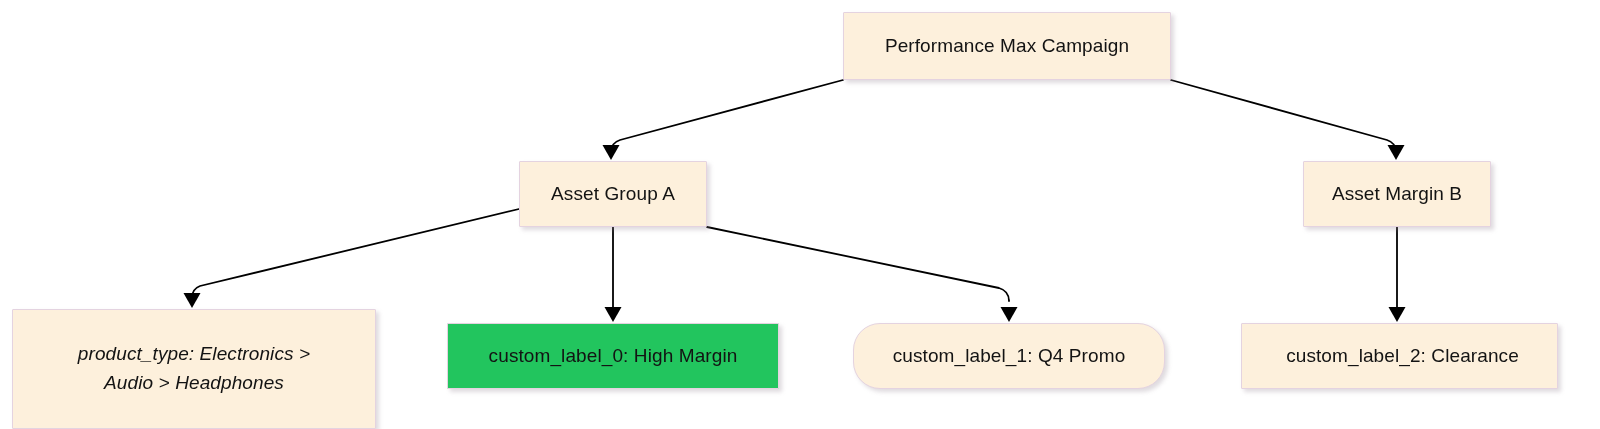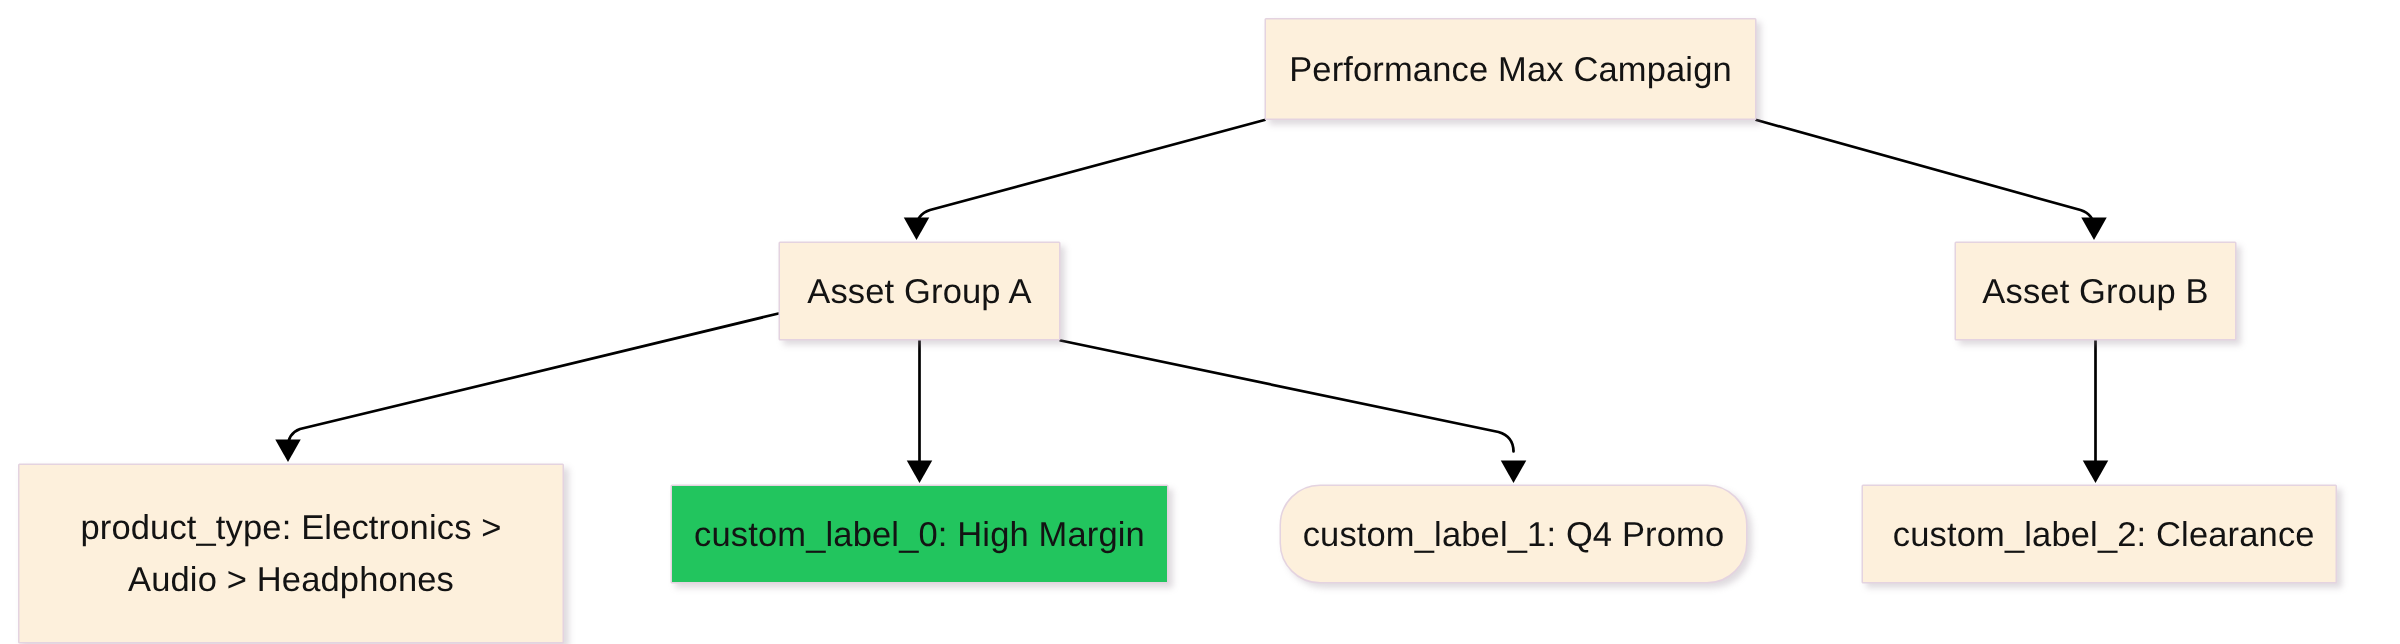--- a/index.html
+++ b/index.html
@@ -33,21 +33,21 @@
     box-sizing: border-box;
     background: #fdf0dc;
     border: 1px solid #e4d3e0;
     border-radius: 1px;
     box-shadow: 3px 3px 4px rgba(150, 135, 150, 0.30);
     display: flex;
     align-items: center;
     justify-content: center;
     text-align: center;
     color: #131313;
-    font-size: 23px;
+    font-size: 19px;
     line-height: 1.52;
     letter-spacing: 0.1px;
     padding: 4px 10px;
     white-space: pre-line;
   }
   .node-label {
     display: block;
     width: 100%;
   }
 </style>
@@ -79,21 +79,21 @@
       </g>
       <g>
         <path d="M 1397,227 L 1397,310" fill="none" stroke="#000000" stroke-width="1.8" stroke-linecap="round" stroke-linejoin="round"></path>
         <polygon points="1388.5,307 1405.5,307 1397,322" fill="#000000"></polygon>
       </g>
     </svg>
 
   <div id="node-layer">
       <div class="node" style="left: 843px; top: 12px; width: 328px; height: 68px; background: rgb(253, 240, 220); border-color: rgb(228, 211, 224); color: rgb(19, 19, 19);"><span class="node-label">Performance Max Campaign</span></div>
       <div class="node" style="left: 519px; top: 161px; width: 188px; height: 66px; background: rgb(253, 240, 220); border-color: rgb(228, 211, 224); color: rgb(19, 19, 19);"><span class="node-label">Asset Group A</span></div>
-      <div class="node" style="left: 1303px; top: 161px; width: 188px; height: 66px; background: rgb(253, 240, 220); border-color: rgb(228, 211, 224); color: rgb(19, 19, 19);"><span class="node-label">Asset Group B</span></div>
-      <div class="node" style="left: 12px; top: 309px; width: 364px; height: 120px; background: rgb(253, 240, 220); border-color: rgb(228, 211, 224); color: rgb(19, 19, 19);"><span class="node-label">product_type: Electronics &gt;
+      <div class="node" style="left: 1303px; top: 161px; width: 188px; height: 66px; background: rgb(253, 240, 220); border-color: rgb(228, 211, 224); color: rgb(19, 19, 19);"><span class="node-label">Asset Margin B</span></div>
+      <div class="node" style="left: 12px; top: 309px; width: 364px; height: 120px; background: rgb(253, 240, 220); border-color: rgb(228, 211, 224); color: rgb(19, 19, 19); font-style: italic;"><span class="node-label">product_type: Electronics &gt;
 Audio &gt; Headphones</span></div>
       <div class="node" style="left: 447px; top: 323px; width: 332px; height: 66px; background: #22c55e; border-color: rgb(228, 211, 224); color: rgb(19, 19, 19);"><span class="node-label">custom_label_0: High Margin</span></div>
       <div class="node" style="left: 853px; top: 323px; width: 312px; height: 66px; background: rgb(253, 240, 220); border-color: rgb(228, 211, 224); color: rgb(19, 19, 19); border-radius: 27px;"><span class="node-label">custom_label_1: Q4 Promo</span></div>
       <div class="node" style="left: 1241px; top: 323px; width: 317px; height: 66px; background: rgb(253, 240, 220); border-color: rgb(228, 211, 224); color: rgb(19, 19, 19); padding-left: 16px;"><span class="node-label">custom_label_2: Clearance</span></div>
     </div>
 
 </div>
 
 </body></html>

